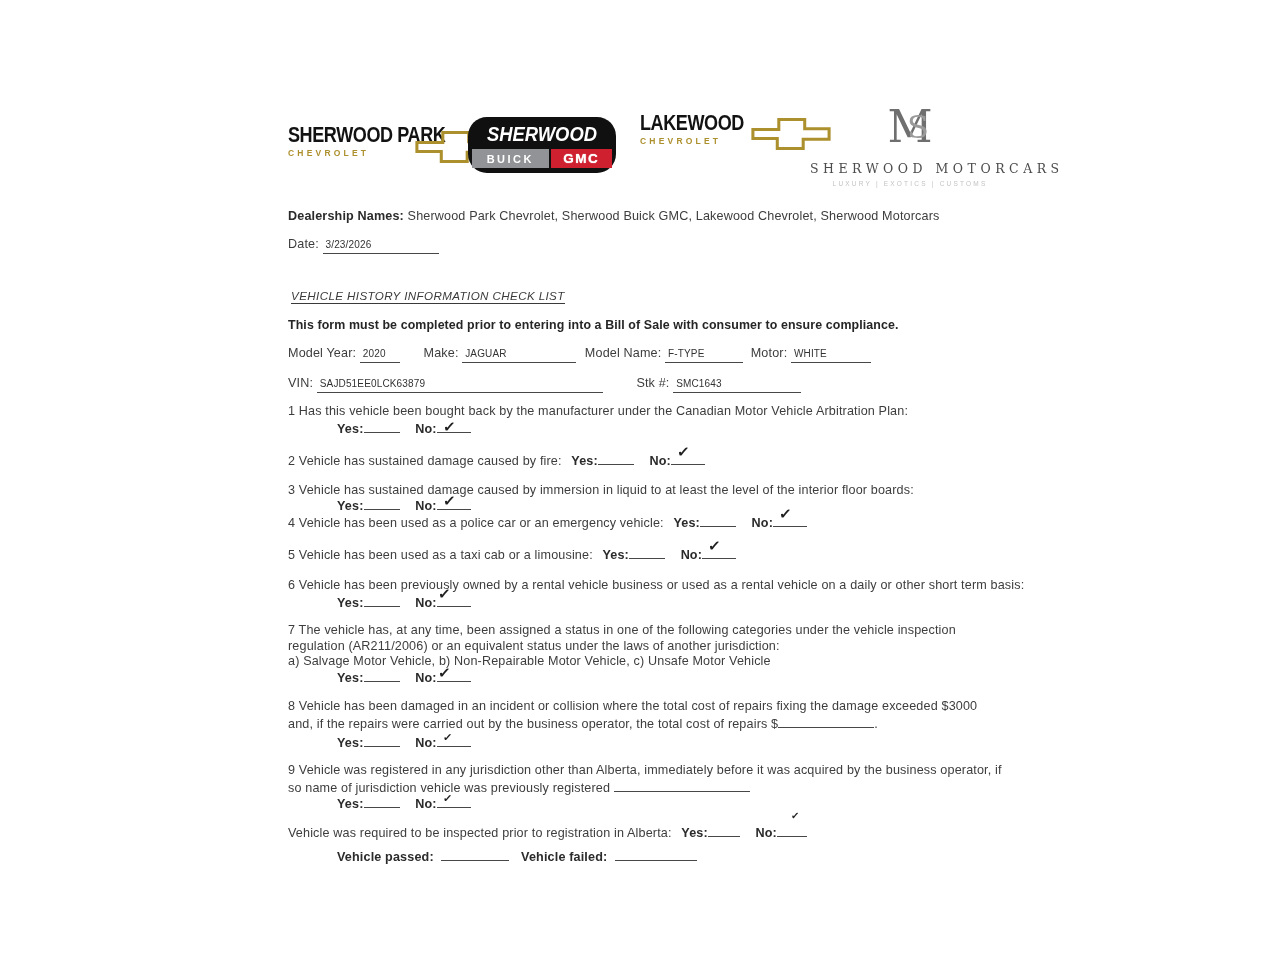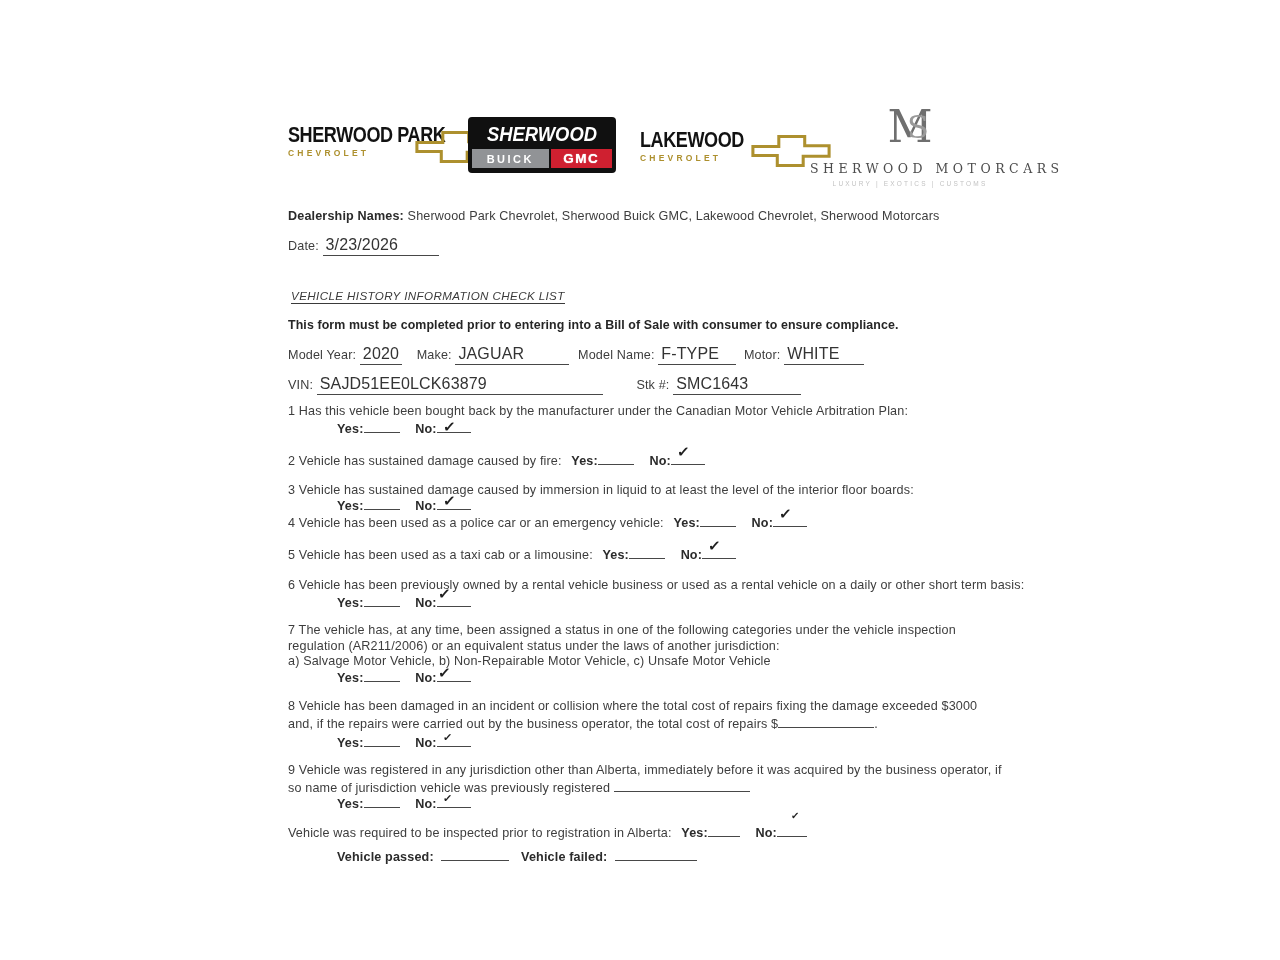--- a/index.html
+++ b/index.html
@@ -5,38 +5,38 @@
   html,body{margin:0;padding:0;background:#ffffff;}
   .page{position:relative;width:1280px;height:960px;background:#fff;overflow:hidden;
         font-family:"Liberation Sans",sans-serif;color:#3d3d3d;}
   .content{position:absolute;left:288px;top:0;width:720px;}
   .abs{position:absolute;left:0;}
   .txt{font-size:12.6px;letter-spacing:0.15px;line-height:15.5px;white-space:nowrap;}
   .wrap{white-space:normal;}
   .b{font-weight:bold;color:#2b2b2b;}
   .blank{display:inline-block;border-bottom:1.5px solid #474747;position:relative;
          vertical-align:baseline;height:12px;}
-  .val{font-size:16px;color:#333;padding:0 3px;white-space:nowrap;}
+  .val{font-size:10px;color:#333;padding:0 3px;white-space:nowrap;}
   .valblank{display:inline-block;border-bottom:1.5px solid #474747;vertical-align:baseline;}
   .gapL{margin-left:12px;}
   .chk{position:absolute;font-weight:bold;color:#1f1f1f;font-size:15px;left:6px;bottom:-2px;
        transform:rotate(4deg);}
   .chk-raised{bottom:5px;}
   .chk-mid{bottom:1px;}
   .chk-small{font-size:11px;bottom:1px;}
   .chk-float{font-size:10px;bottom:13px;left:14px;}
   .answer{white-space:nowrap;}
   
   .logo{position:absolute;}
   .chv-name{font-weight:800;font-size:22px;color:#121212;letter-spacing:-0.5px;
             transform:scaleX(0.82);transform-origin:0 50%;white-space:nowrap;line-height:24px;}
   .chv-sub{font-size:8.5px;font-weight:bold;letter-spacing:3.2px;color:#ad902e;margin-top:1px;
            white-space:nowrap;}
   .bowtie{position:absolute;color:#ad902e;}
-  .bg-box{width:148px;height:56px;background:#101010;border-radius:4px;padding:3px 4px;
+  .bg-box{width:148px;height:56px;background:#101010;border-radius:19px;padding:3px 4px;
           box-sizing:border-box;}
   .bg-top{color:#fff;font-weight:800;font-style:italic;font-size:20px;text-align:center;
           line-height:28px;letter-spacing:0;transform:scaleX(0.92);white-space:nowrap;}
   .bg-bottom{display:flex;gap:2px;height:19px;margin-top:1px;}
   .bg-buick{flex:1.25;background:#919396;color:#fff;font-weight:bold;font-size:11px;
             letter-spacing:2.5px;display:flex;align-items:center;justify-content:center;}
   .bg-gmc{flex:1;background:#cf2030;color:#fff;font-weight:800;font-size:13.5px;
           letter-spacing:1.5px;display:flex;align-items:center;justify-content:center;
           text-shadow:0 0 1px #fff;}
   .mc{width:200px;text-align:center;}
@@ -73,21 +73,21 @@
       <div class="logo" style="left:180px;top:12px;">
         <div class="bg-box">
           <div class="bg-top">SHERWOOD</div>
           <div class="bg-bottom">
             <div class="bg-buick">BUICK</div>
             <div class="bg-gmc">GMC</div>
           </div>
         </div>
       </div>
 
-      <div class="logo" style="left:352px;top:23px;width:160px;">
+      <div class="logo" style="left:352px;top:6px;width:160px;">
         <div class="chv-name">LAKEWOOD</div>
         <div class="chv-sub">CHEVROLET</div>
         <span class="bowtie" style="left:110px;top:7px;">
           <svg width="82" height="32" viewBox="0 0 104 42">
             <polygon points="2,15 36,15 36,2 70,2 70,14 102,14 102,28 68,28 68,40 34,40 34,27 2,27" fill="none" stroke="currentColor" stroke-width="4"></polygon>
           </svg>
         </span>
       </div>
 
       <div class="logo mc" style="left:522px;top:0;">
@@ -112,21 +112,21 @@
 
     <div class="abs" style="top:286px;left:3px;">
       <span class="title">VEHICLE HISTORY INFORMATION CHECK LIST</span>
     </div>
 
     <div class="abs bold-line" style="top:318px;">This form must be completed prior to entering into a Bill of Sale with consumer to ensure compliance.</div>
 
     <div class="abs txt" style="top:346px;">
       <span>Model Year:</span>
       <span class="valblank" style="min-width:40px;"><span class="val">2020</span></span>
-      <span style="margin-left:11px;">Make:</span>
+      <span style="margin-left:20px;">Make:</span>
       <span class="valblank" style="min-width:114px;"><span class="val">JAGUAR</span></span>
       <span style="margin-left:5px;">Model Name:</span>
       <span class="valblank" style="min-width:78px;"><span class="val">F-TYPE</span></span>
       <span style="margin-left:4px;">Motor:</span>
       <span class="valblank" style="min-width:80px;"><span class="val">WHITE</span></span>
     </div>
 
     <div class="abs txt" style="top:376px;">
       <span>VIN:</span>
       <span class="valblank" style="min-width:286px;"><span class="val">SAJD51EE0LCK63879</span></span>

